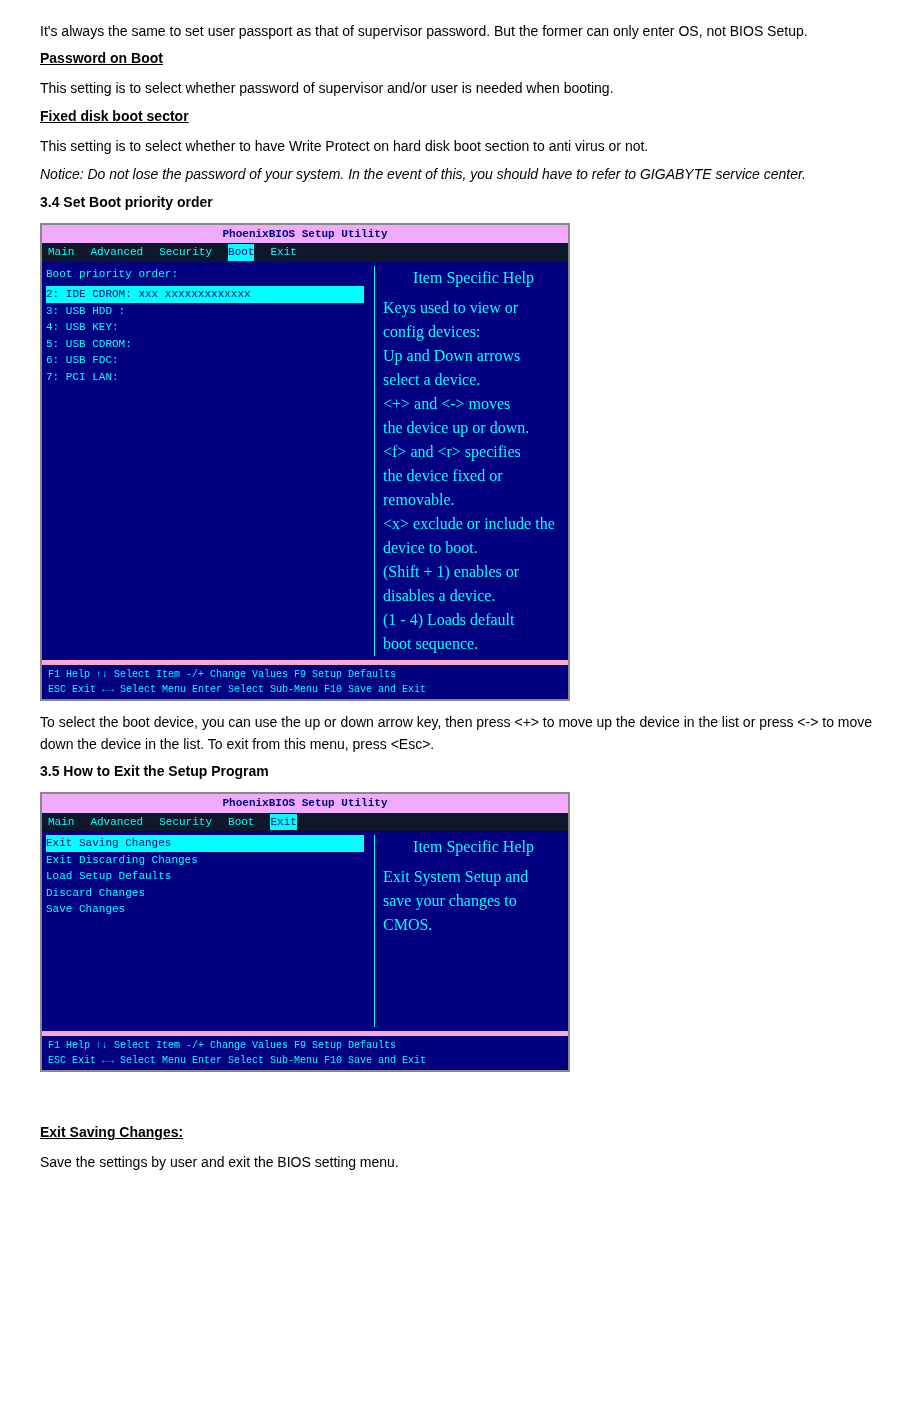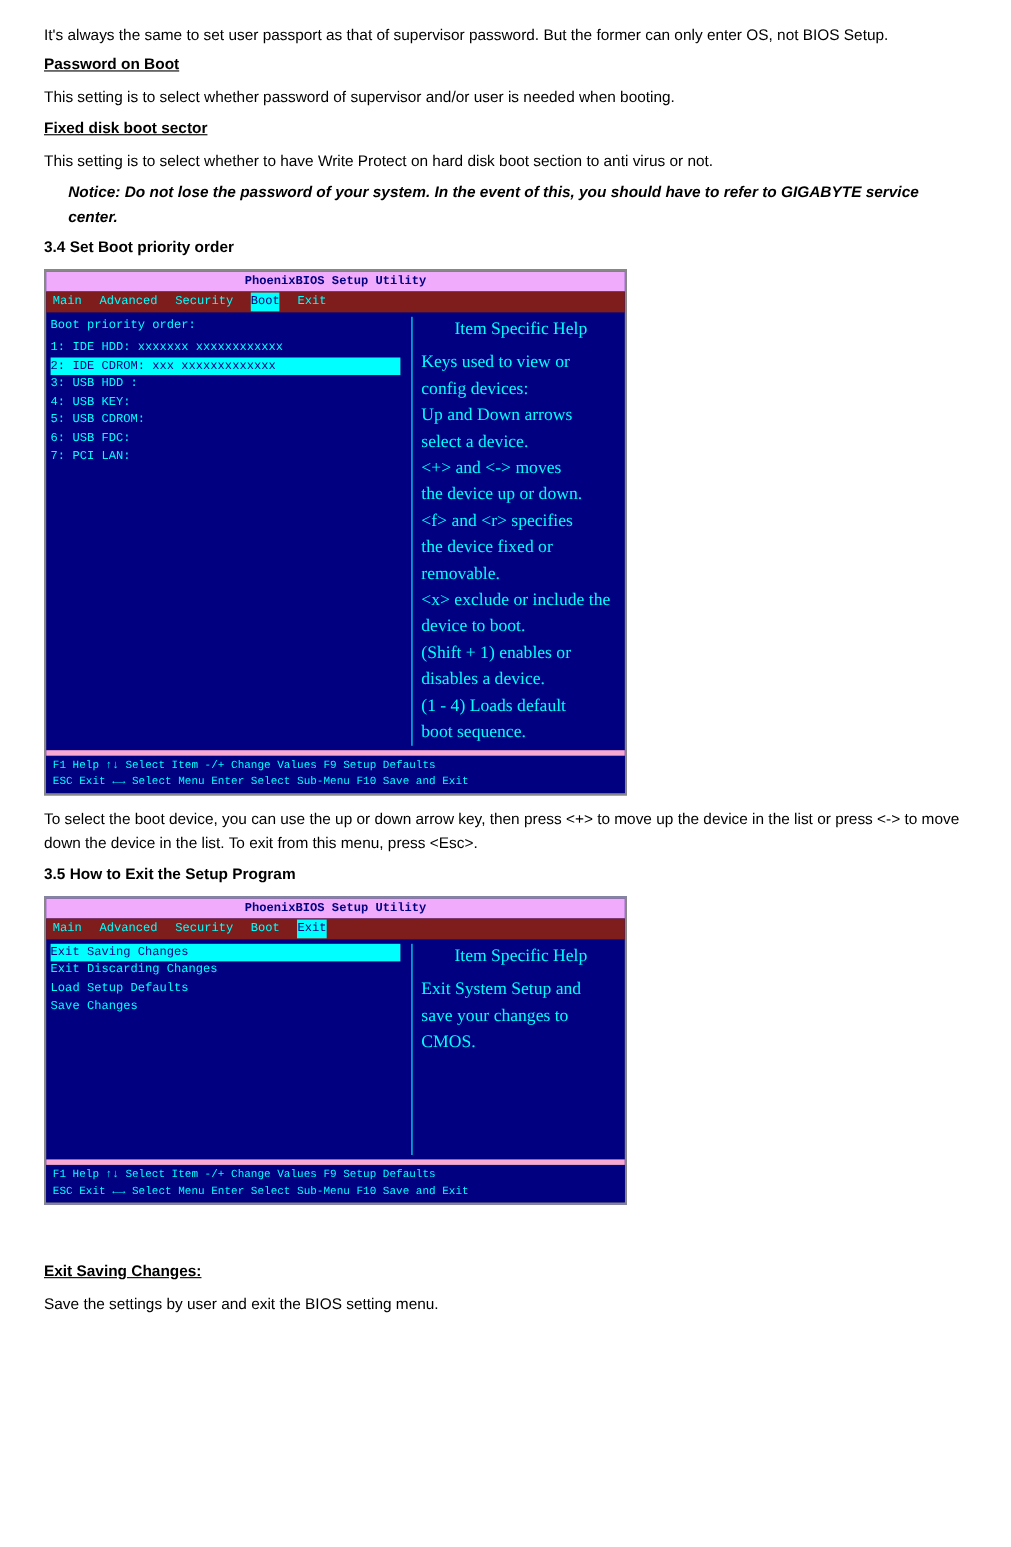--- a/index.html
+++ b/index.html
@@ -8,21 +8,21 @@
       font-size: 14px;
       line-height: 1.5;
       color: #000;
       background: #fff;
       width: 919px;
       padding: 20px 40px;
     }
     p { margin-bottom: 8px; }
     .bold-underline { font-weight: bold; text-decoration: underline; }
     .bold { font-weight: bold; }
-    .italic-bold { font-weight: bold; font-style: italic; margin-left: 22px; }
+    .italic-bold { font-weight: normal; font-style: italic; }
     .section-heading { font-weight: bold; margin-bottom: 6px; margin-top: 4px; }
     .bios-screen {
       background: #000080;
       color: #00ffff;
       font-family: 'Courier New', Courier, monospace;
       font-size: 11px;
       width: 530px;
       margin: 10px 0 10px 0;
       padding: 0;
       border: 2px solid #888;
@@ -31,21 +31,21 @@
     .bios-title-bar {
       background: #f0abfc;
       color: #000080;
       text-align: center;
       font-weight: bold;
       padding: 1px 0;
       font-family: 'Courier New', Courier, monospace;
       font-size: 11px;
     }
     .bios-menu-bar {
-      background: #7f1d1d;
+      background: #0f172a;
       color: #00ffff;
       display: flex;
       gap: 16px;
       padding: 1px 6px;
       font-family: 'Courier New', Courier, monospace;
       font-size: 11px;
     }
     .bios-menu-bar .active {
       background: #00ffff;
       color: #000080;
@@ -117,21 +117,20 @@
   <div class="bios-menu-bar">
     <span>Main</span>
     <span>Advanced</span>
     <span>Security</span>
     <span class="active">Boot</span>
     <span>Exit</span>
   </div>
   <div class="bios-body">
     <div class="bios-left">
       <div style="margin-bottom:4px;">Boot priority order:</div>
-      <div>1:  IDE HDD:   xxxxxxx    xxxxxxxxxxxx</div>
       <div class="bios-item-selected">2:  IDE CDROM: xxx        xxxxxxxxxxxxx</div>
       <div>3:  USB HDD :</div>
       <div>4:  USB KEY:</div>
       <div>5:  USB CDROM:</div>
       <div>6:  USB FDC:</div>
       <div>7:  PCI LAN:</div>
     </div>
     <div class="bios-right">
       <div class="bios-right-title">Item Specific Help</div>
       <div>Keys used to view or</div>
@@ -171,20 +170,21 @@
     <span>Advanced</span>
     <span>Security</span>
     <span>Boot</span>
     <span class="active">Exit</span>
   </div>
   <div class="bios-body">
     <div class="bios-left" style="min-height:180px;">
       <div class="bios-item-selected">Exit Saving Changes</div>
       <div>Exit Discarding Changes</div>
       <div>Load Setup Defaults</div>
+      <div>Discard Changes</div>
       <div>Save Changes</div>
     </div>
     <div class="bios-right">
       <div class="bios-right-title">Item Specific Help</div>
       <div>Exit System Setup and</div>
       <div>save your changes to</div>
       <div>CMOS.</div>
     </div>
   </div>
   <div class="bios-footer">

